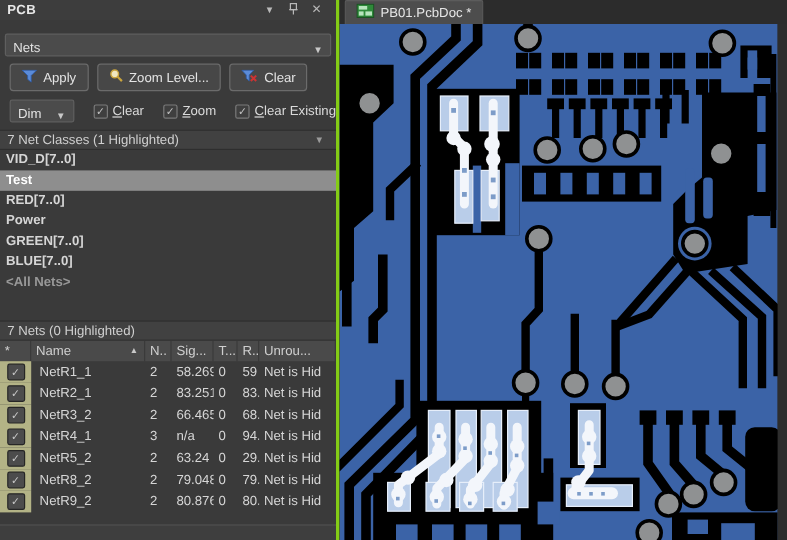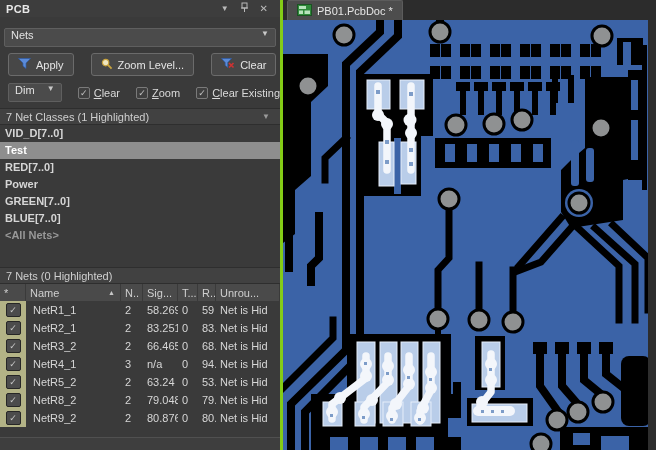--- a/index.html
+++ b/index.html
@@ -10,25 +10,25 @@
   
   .pcb-panel { position:absolute; left:0; top:0; width:283px; height:450px;
     background:#3a3a3a; display:flex; flex-direction:column; border-right:3px solid #84cc16; }
   .titlebar { height:17px; background:#3d3d3d; display:flex; align-items:center; padding:0 6px; flex:0 0 auto; }
   .titlebar .title { color:#e8e8e8; font-size:11px; font-weight:bold; letter-spacing:.3px; }
   .titlebar .tb-icons { margin-left:auto; display:flex; align-items:center; gap:11px; padding-right:6px; }
   .tb-ic { color:#b9b9b9; font-size:8px; line-height:1; cursor:default; }
   .tb-ic.close { font-size:10px; }
 
   .combo { height:19px; background:#4b4b4b; border:1px solid #5f5f5f; border-radius:2px;
-    display:flex; align-items:flex-start; color:#e2e2e2; font-size:11px; padding:0 6px; }
+    display:flex; align-items:flex-end; color:#e2e2e2; font-size:11px; padding:0 6px; }
   .combo .arrow { margin-left:auto; color:#c8c8c8; font-size:8px; }
   .combo.nets { margin:11px 4px 0 4px; }
 
-  .btn-row { display:flex; gap:17px; margin:6px 0 0 8px; flex:0 0 auto; }
+  .btn-row { display:flex; gap:7px; margin:6px 0 0 8px; flex:0 0 auto; }
   .btn { height:23px; background:#474747; border:1px solid #6b6b6b; border-radius:3px;
     display:inline-flex; align-items:center; gap:5px; padding:0 9px; color:#e4e4e4; font-size:11px; }
 
   .dim-row { display:flex; align-items:center; margin:7px 0 0 8px; flex:0 0 auto; }
   .combo.dim { width:62px; }
   .cb-group { display:flex; align-items:center; margin-left:16px; white-space:nowrap; }
   .cb-box { width:12px; height:12px; background:#3f3f3f; border:1px solid #7a7a7a; border-radius:2px;
     color:#c2c2c2; font-size:9px; line-height:10px; text-align:center; margin-right:4px; flex:0 0 auto; }
   .cb-label { display:inline-block; color:#dadada; font-size:11px; }
   .cb-label::first-letter { text-decoration:underline; }
@@ -220,21 +220,21 @@
         <div>Net is Hid</div>
       </div>
       <div class="tbl-row">
         <div class="cell-check">
             <span class="row-cb">✓</span>
           </div>
         <div class="cell-name">NetR5_2</div>
         <div>2</div>
         <div>63.24</div>
         <div>0</div>
-        <div>53.</div>
+        <div>29.</div>
         <div>Net is Hid</div>
       </div>
       <div class="tbl-row">
         <div class="cell-check">
             <span class="row-cb">✓</span>
           </div>
         <div class="cell-name">NetR8_2</div>
         <div>2</div>
         <div>79.048</div>
         <div>0</div>

